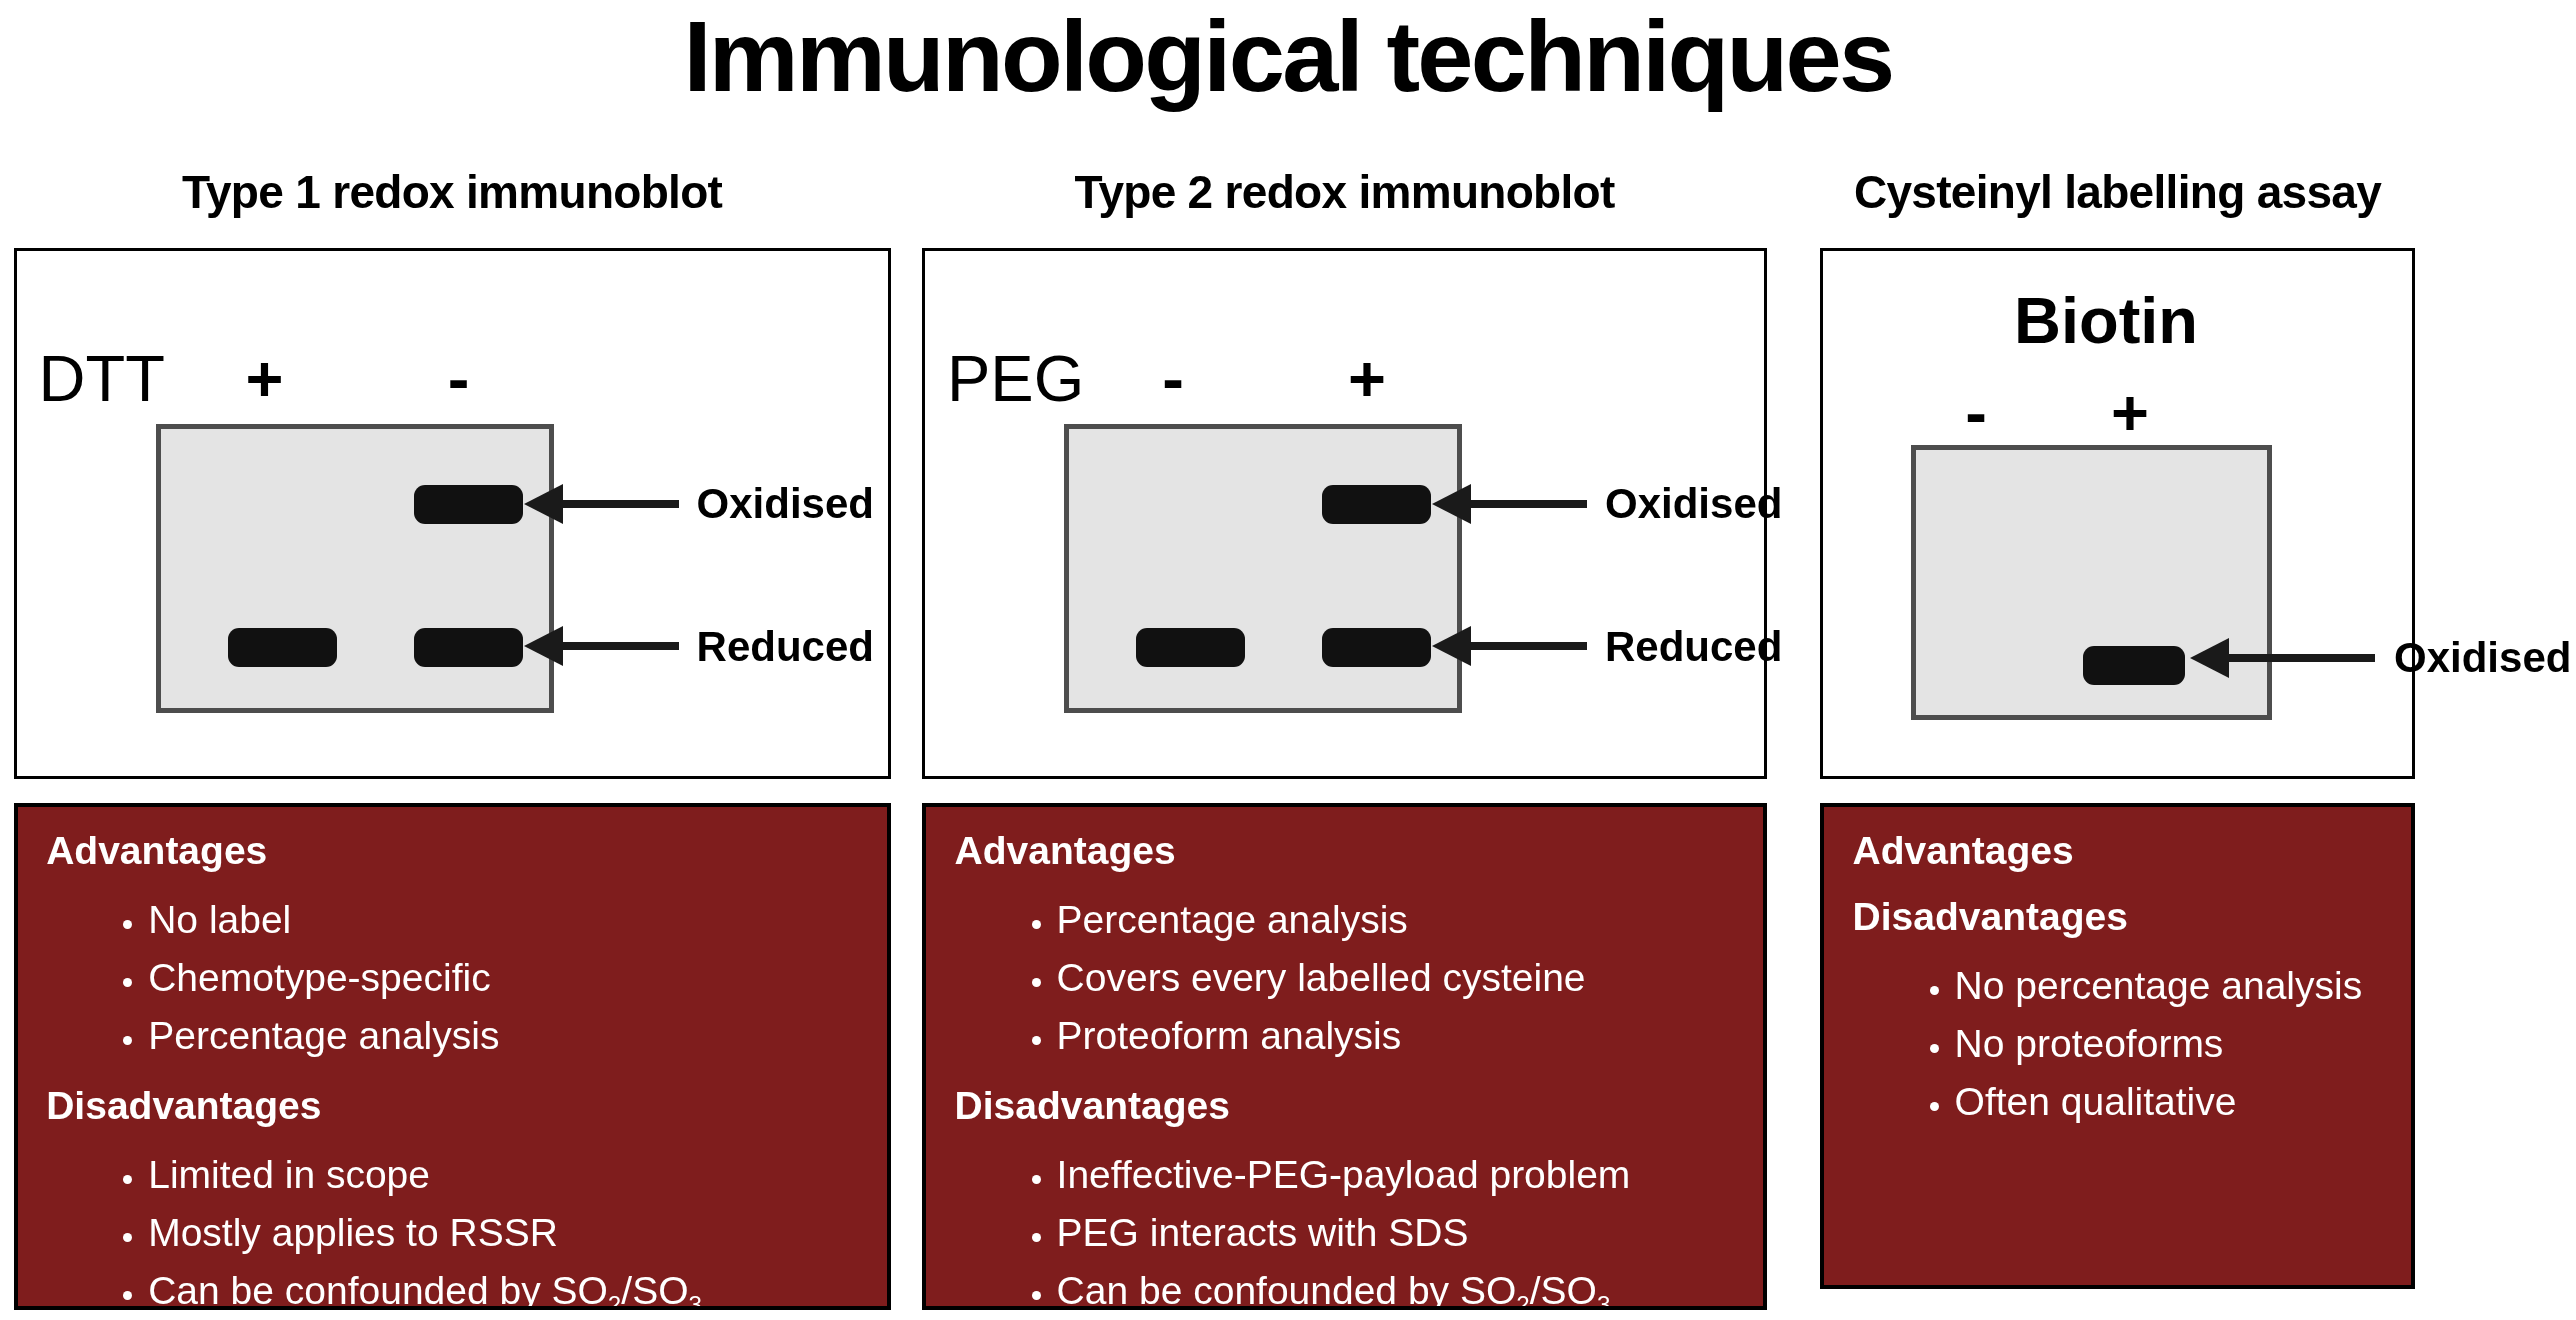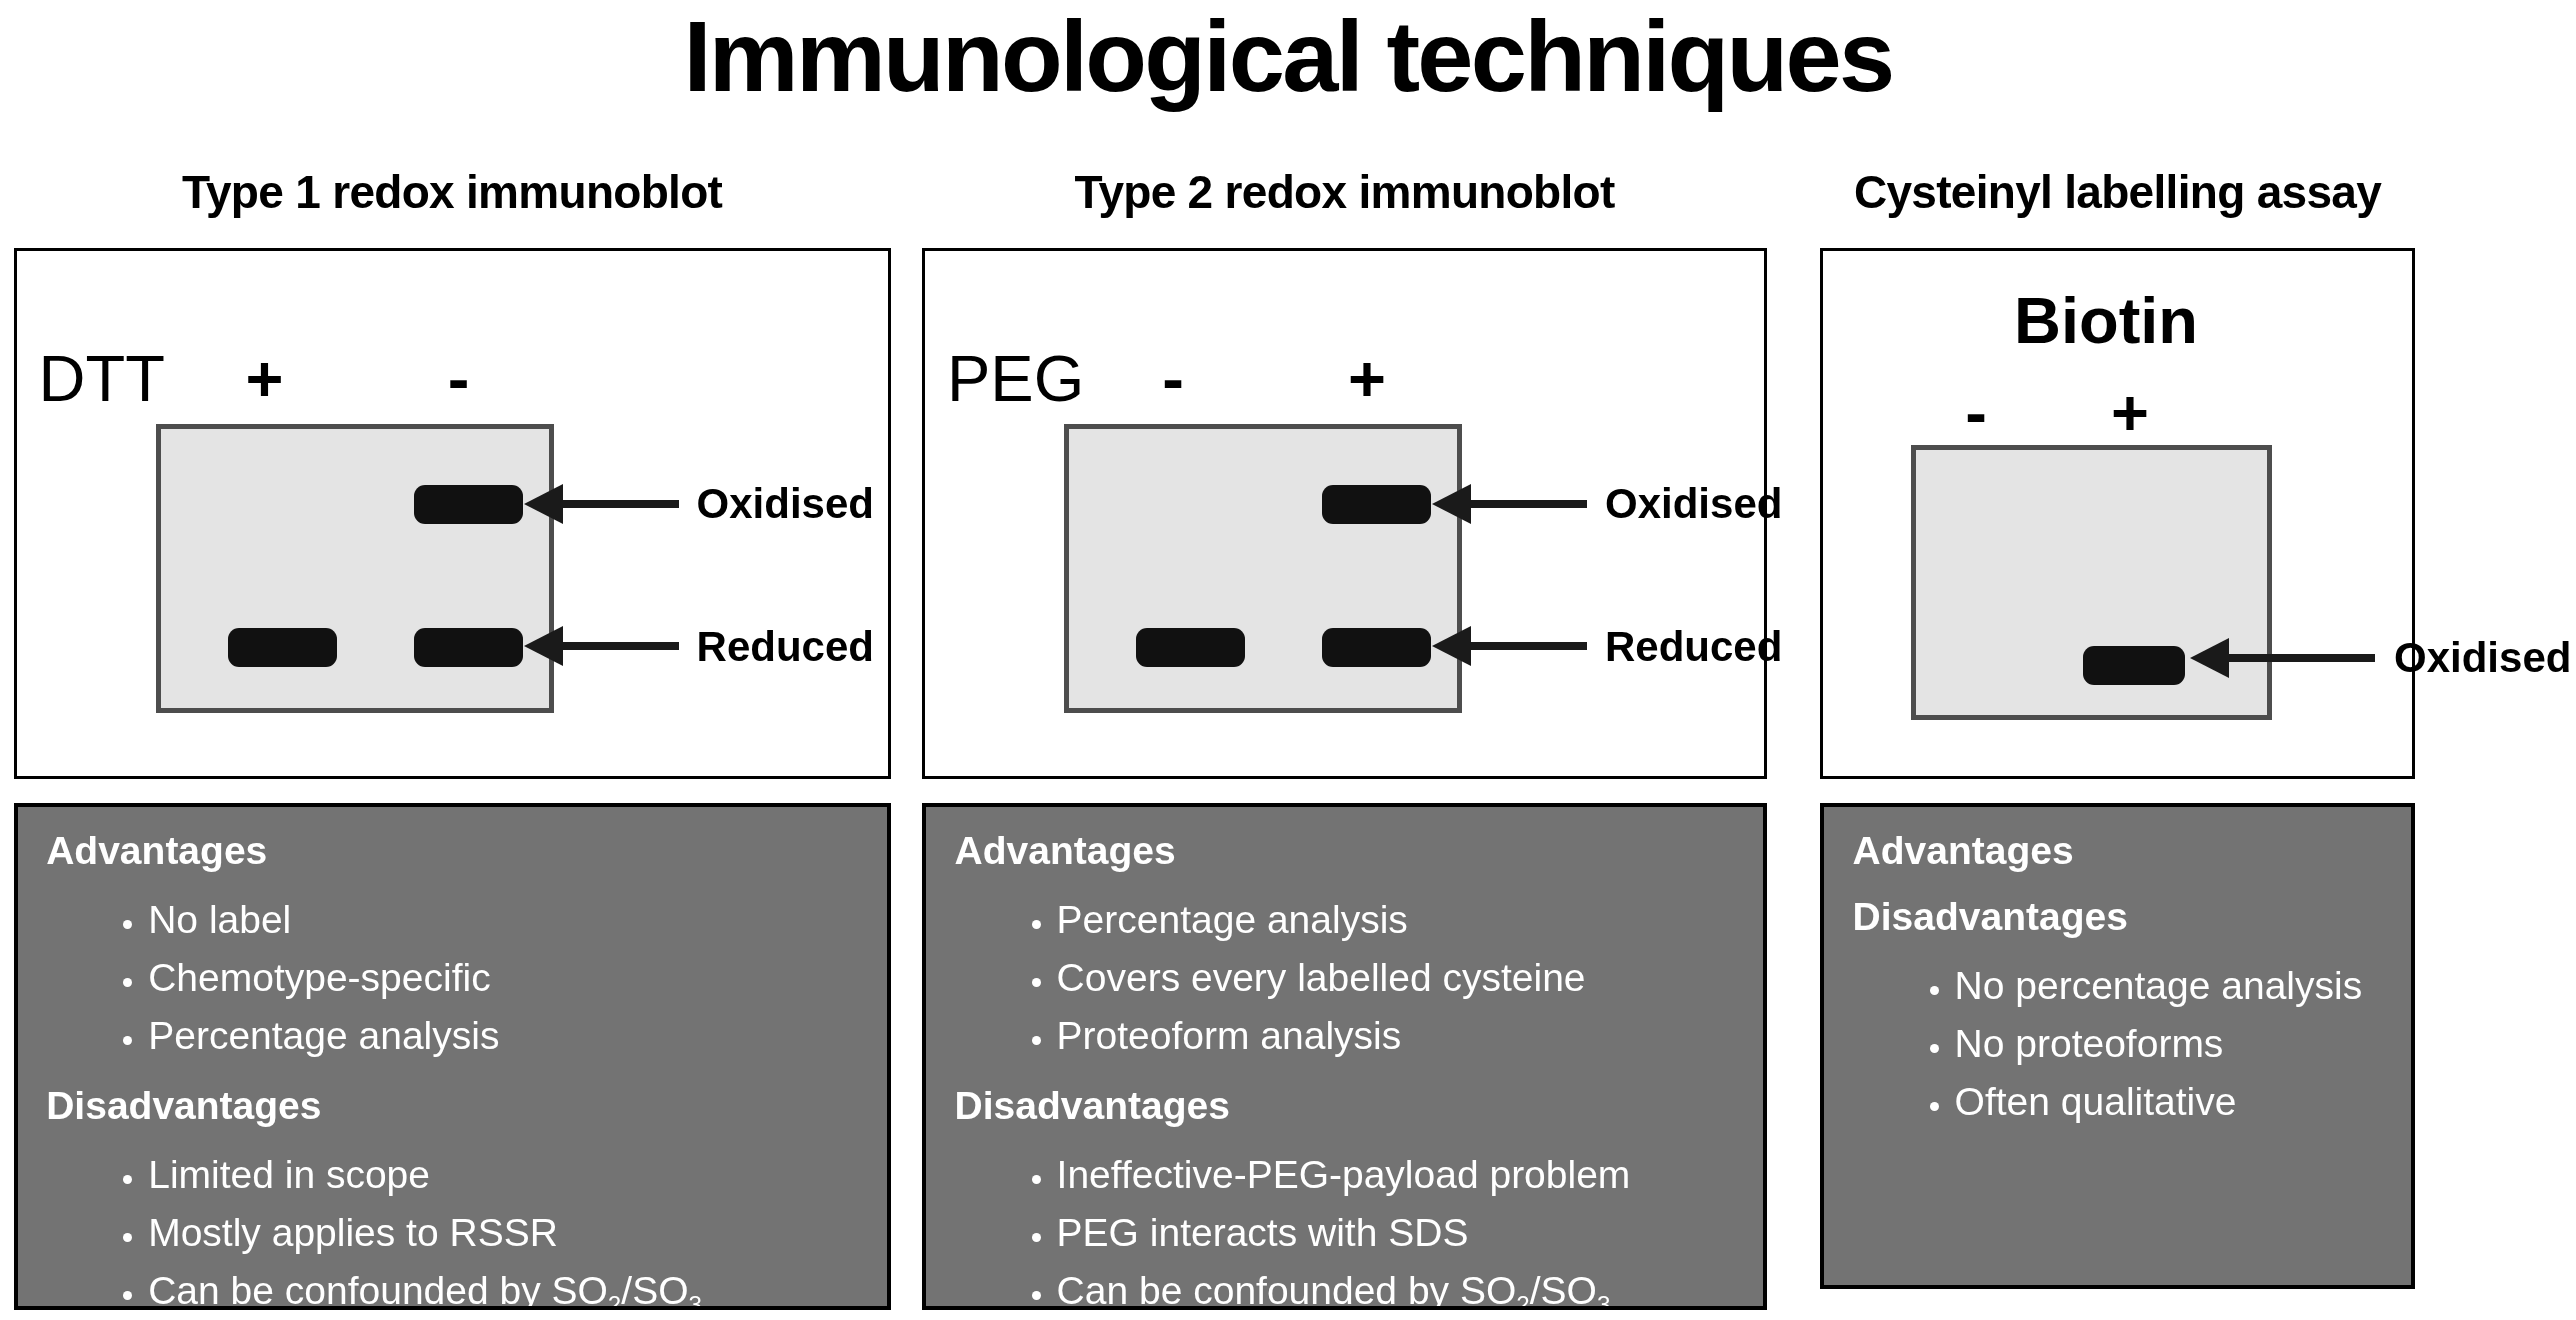--- a/index.html
+++ b/index.html
@@ -86,21 +86,21 @@
   .arrow-line.long { width: 146px; }
   .band-label {
     position: absolute;
     font-size: 42px; font-weight: bold; line-height: 45px;
     color: #000;
     white-space: nowrap;
   }
   .info-panel {
     margin-top: 24px;
     height: 507px;
-    background: #737373;
+    background: #7f1d1d;
     border: 4.1px solid #000;
     color: #fff;
     padding: 19px 13.6px 0 28.6px;
     overflow: hidden;
   }
   .col-3 .info-panel { height: 486px; }
   .info-heading {
     font-size: 39px; font-weight: bold; line-height: 50px;
     color: #fff;
   }

